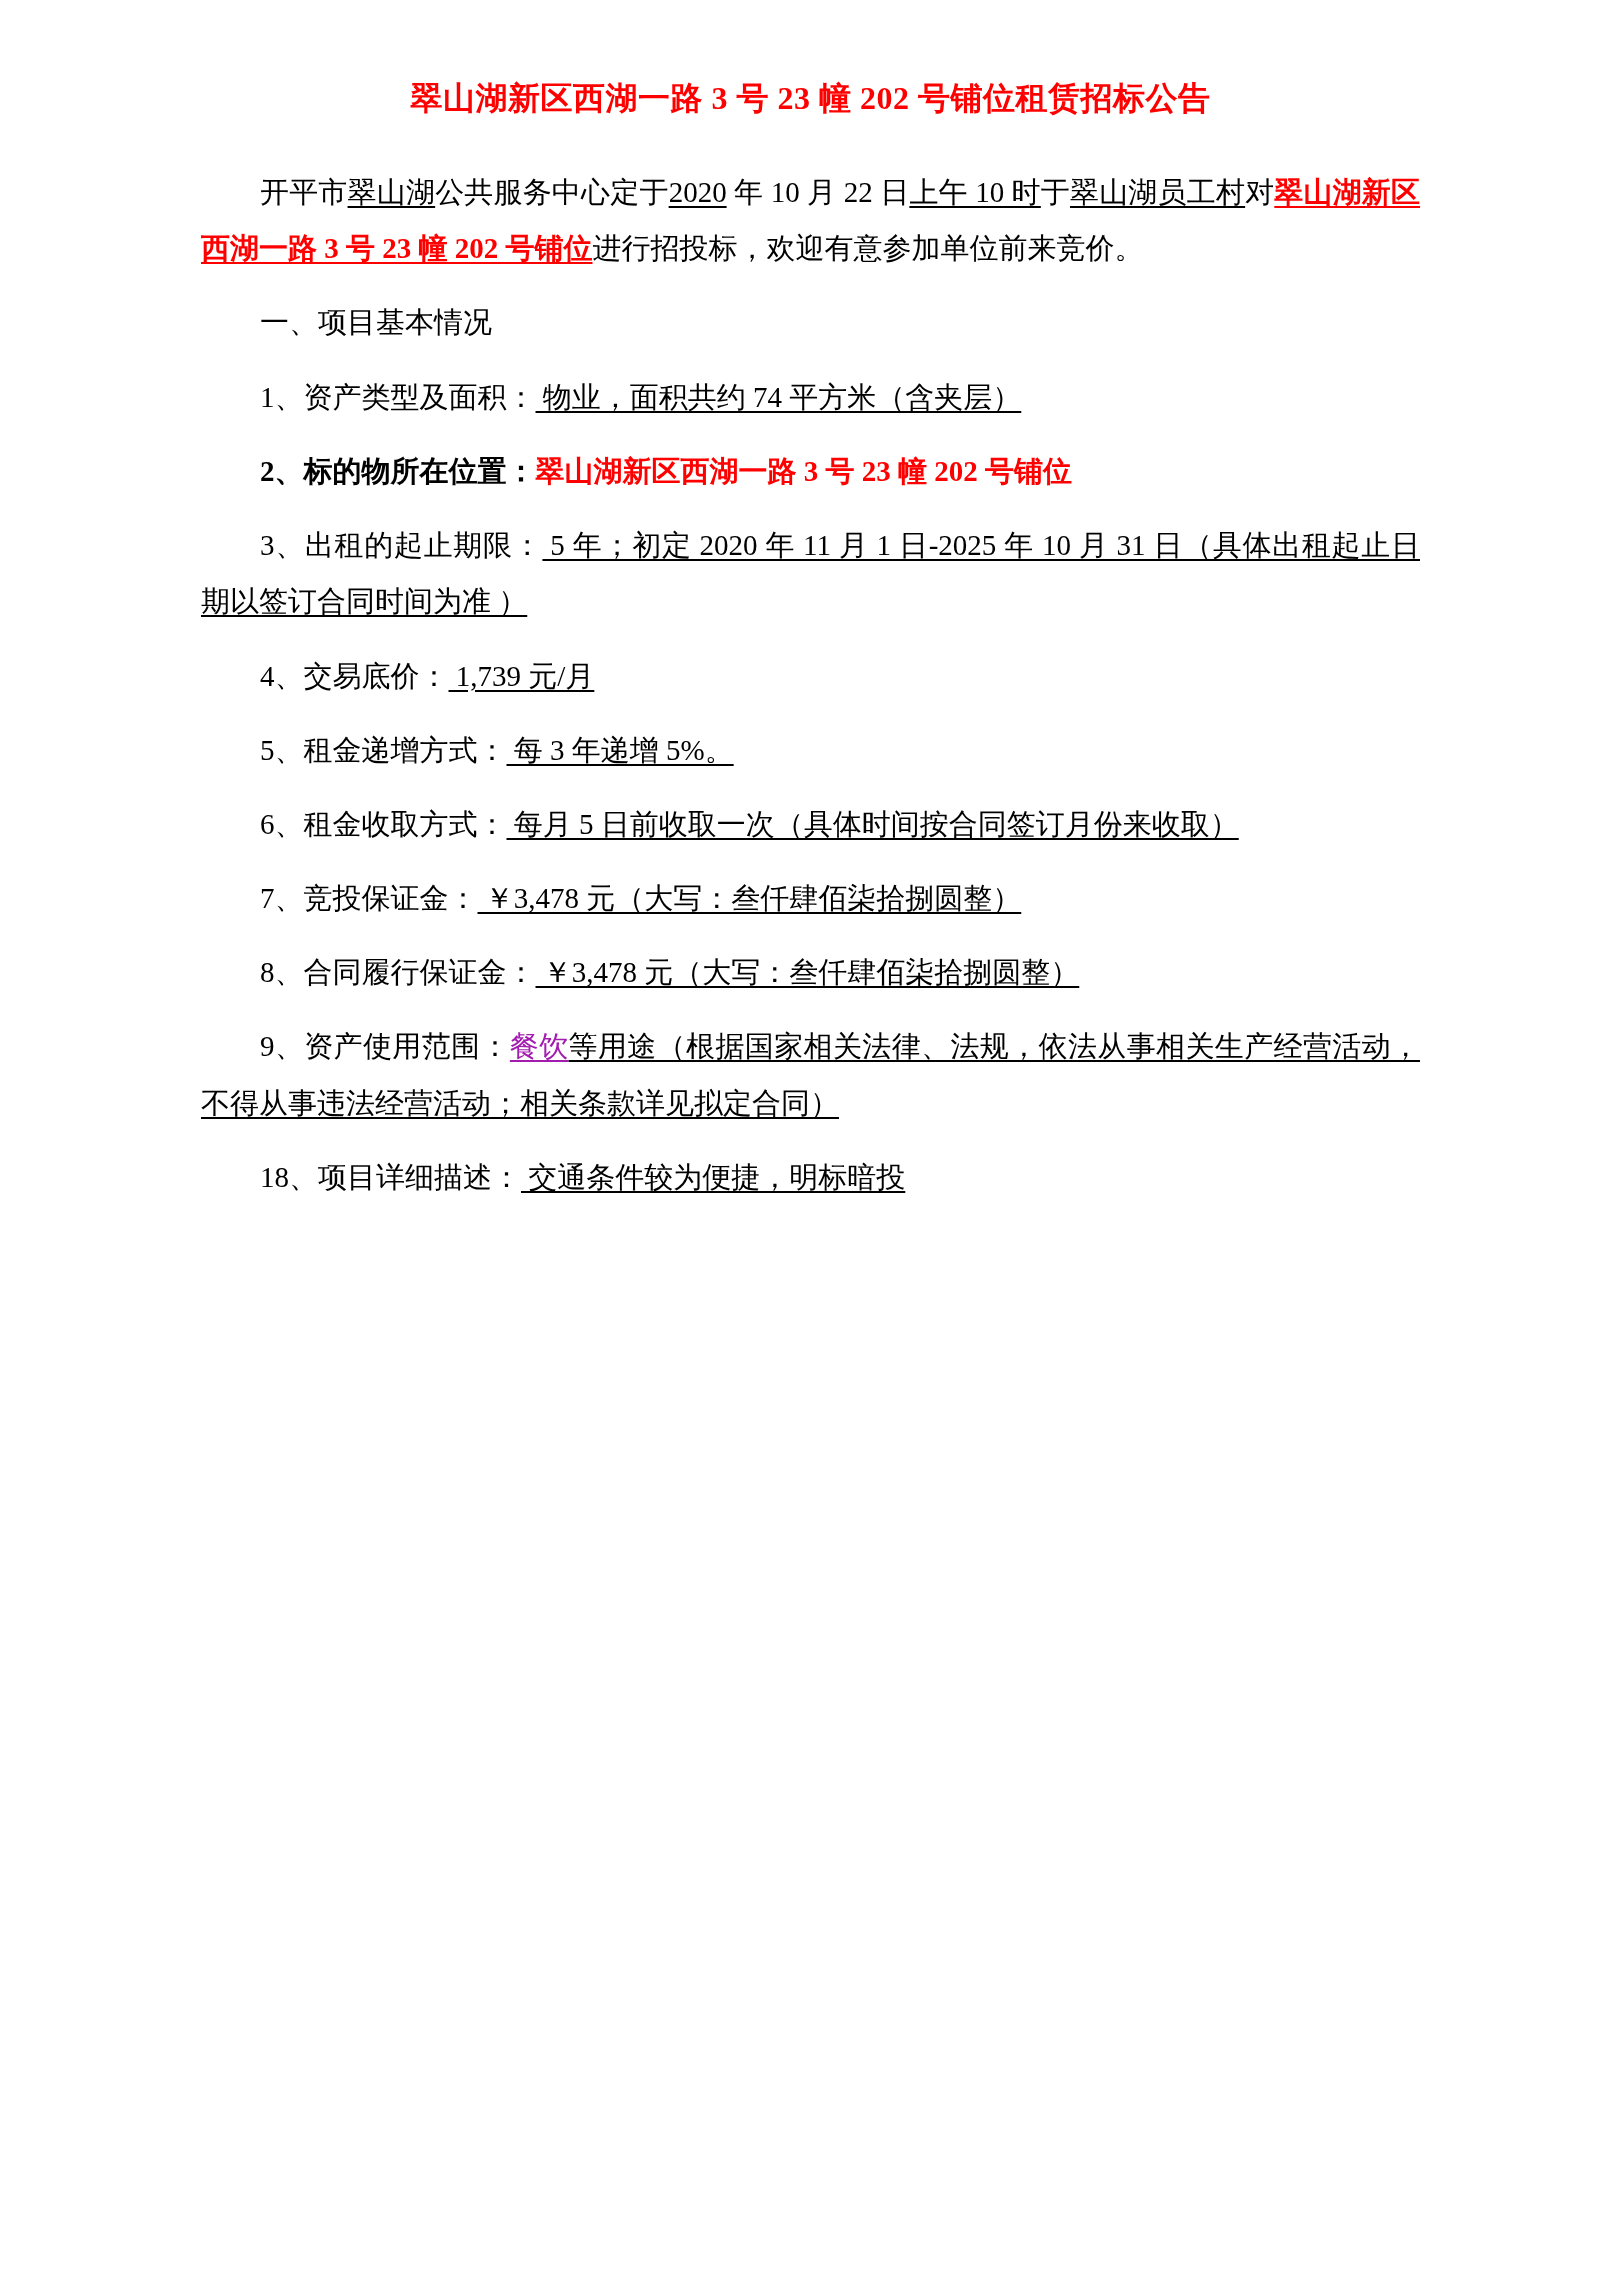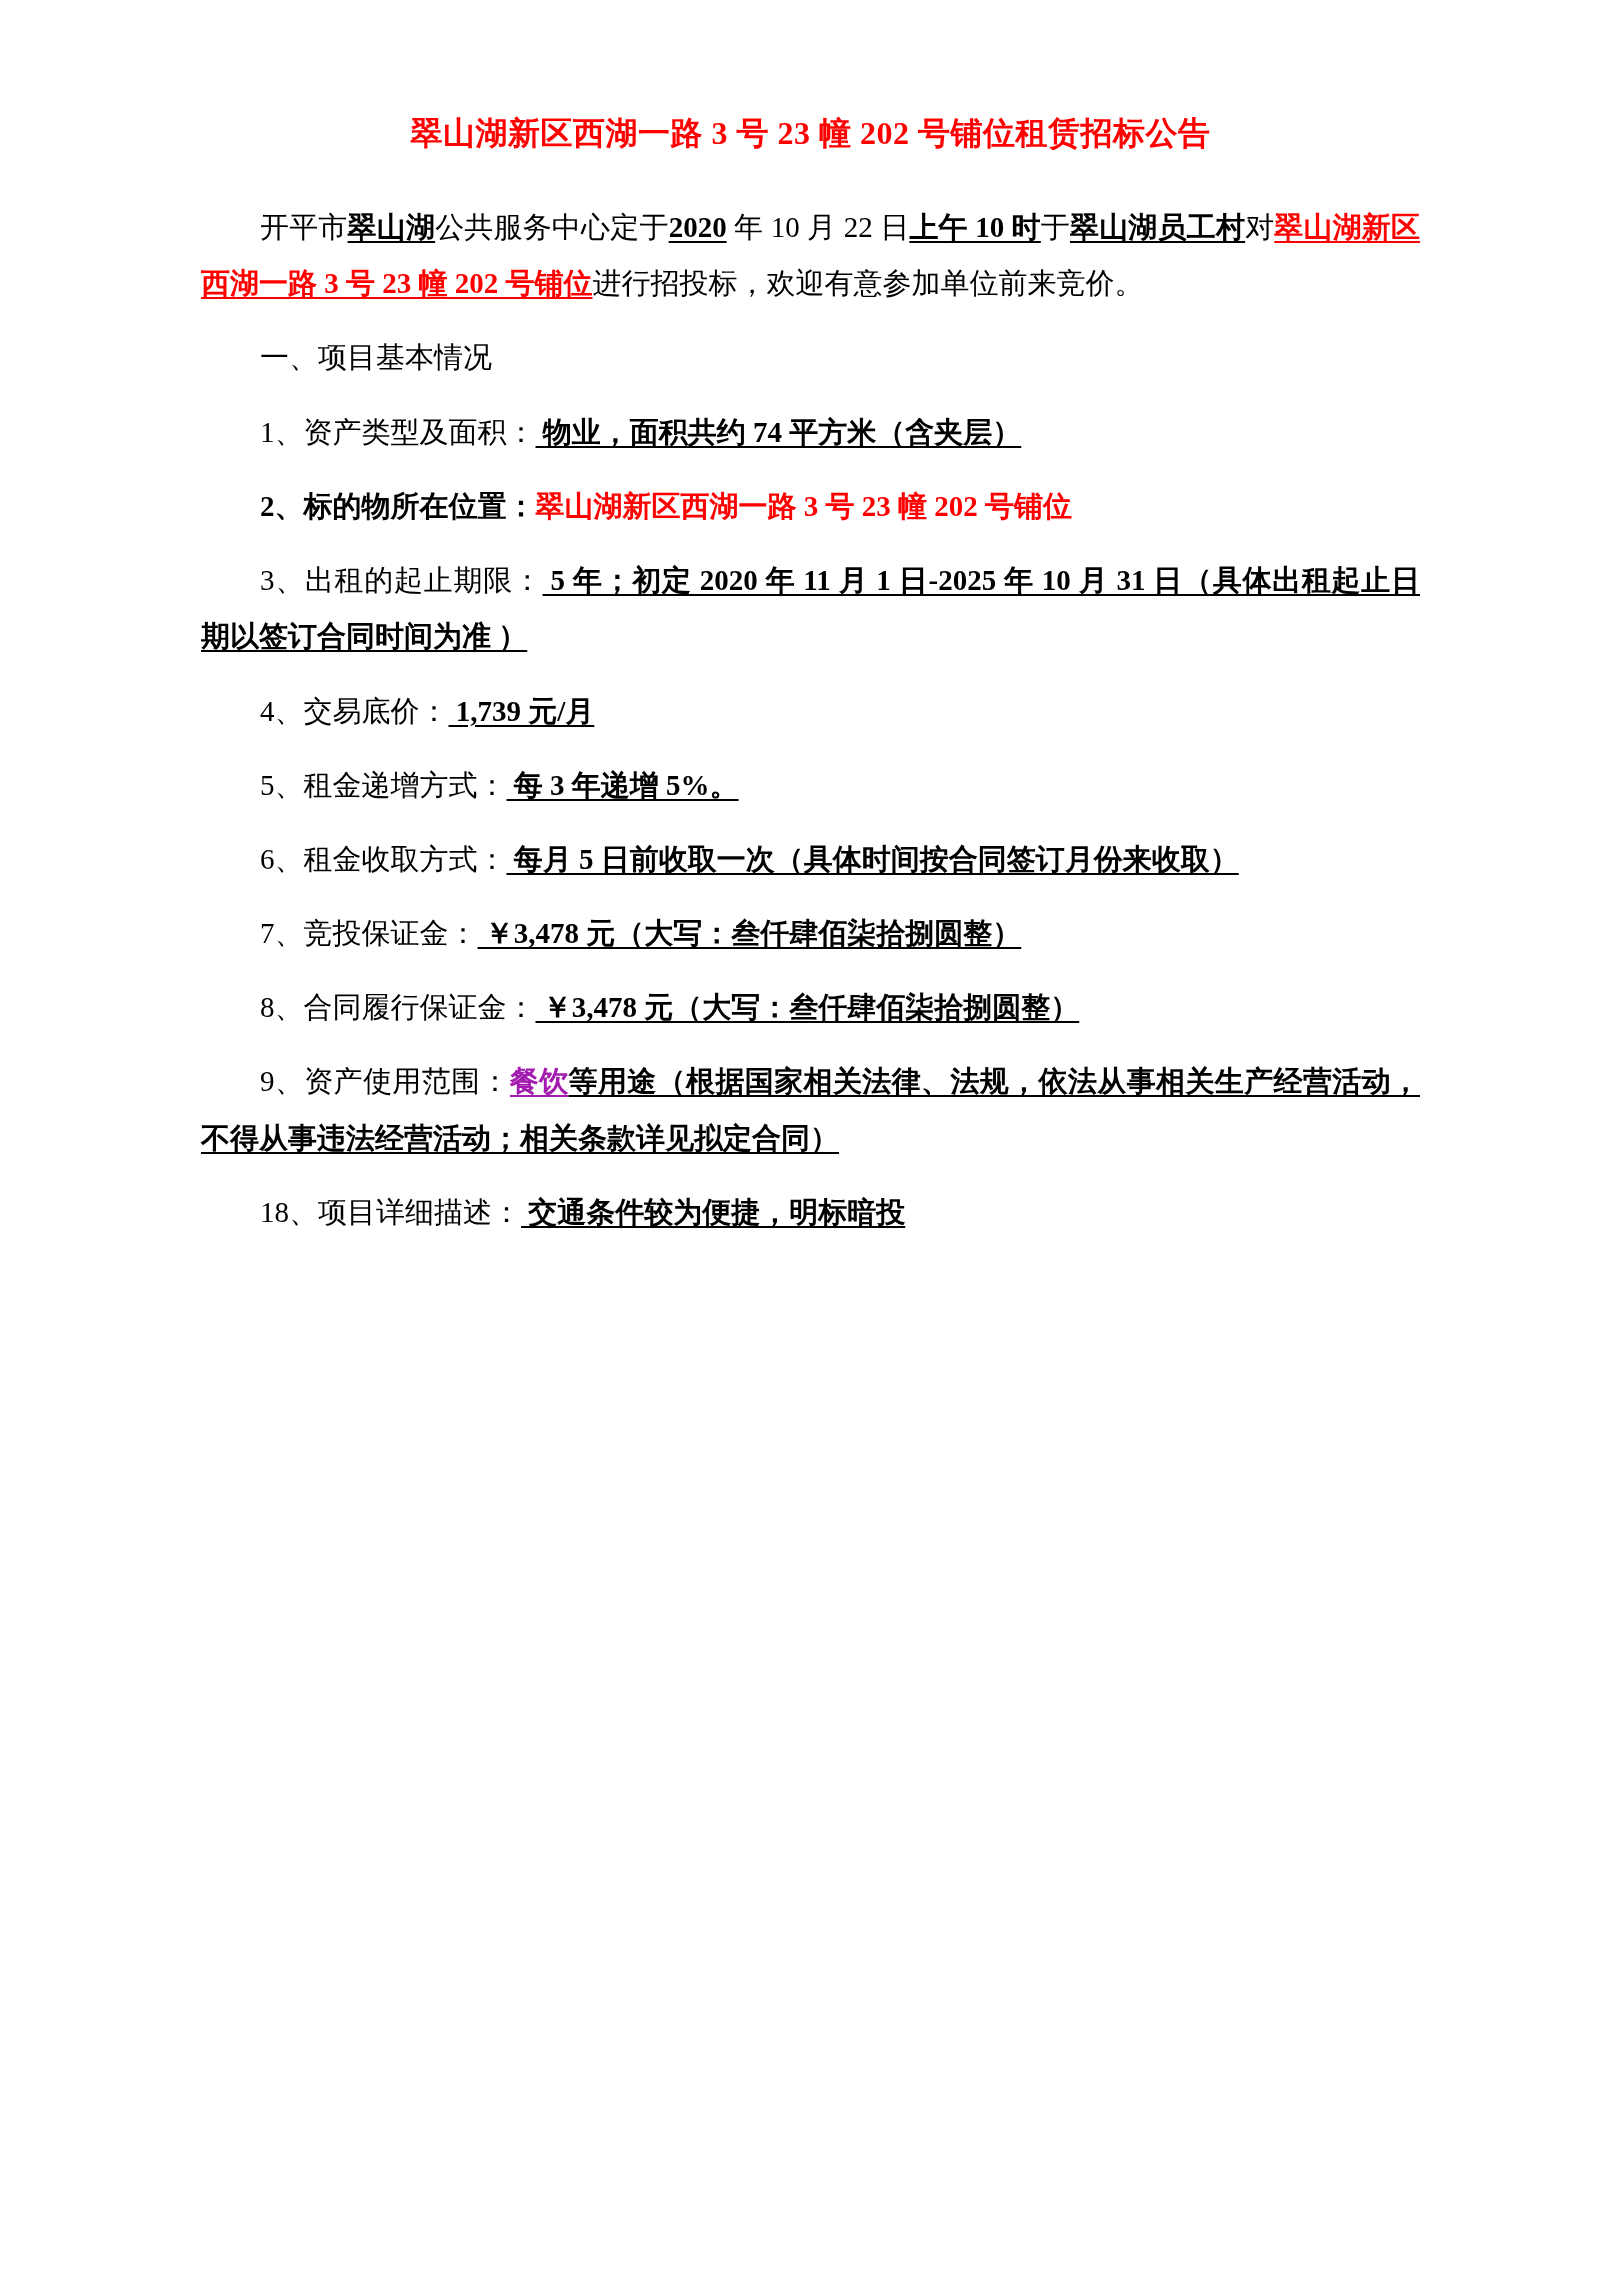--- a/index.html
+++ b/index.html
@@ -11,21 +11,21 @@
     font-family: "Liberation Serif", "DejaVu Serif", serif;
     color: #000000;
   }
   .page {
     position: relative;
     width: 1621px;
     height: 2293px;
     margin: 0 auto;
     background: #ffffff;
     box-sizing: border-box;
-    padding: 111px 201px 0 201px;
+    padding: 76px 201px 0 201px;
     overflow: hidden;
   }
   .doc-title {
     text-align: center;
     color: #ff0000;
     font-weight: bold;
     font-size: 32px;
     line-height: 1.4;
     margin: 0 0 43px 0;
     letter-spacing: 0.5px;
@@ -43,21 +43,20 @@
   .red {
     color: #a21caf;
   }
   .redb {
     color: #ff0000;
     font-weight: bold;
   }
   .u {
     text-decoration: underline;
     text-underline-offset: 3.9px;
-    font-weight: bold;
   }
   .section-head {
     font-size: 29px;
     font-weight: normal;
     margin: 0 0 17.6px 0;
     text-indent: 59px;
     line-height: 1.95;
   }
   .item {
     font-size: 29px;

